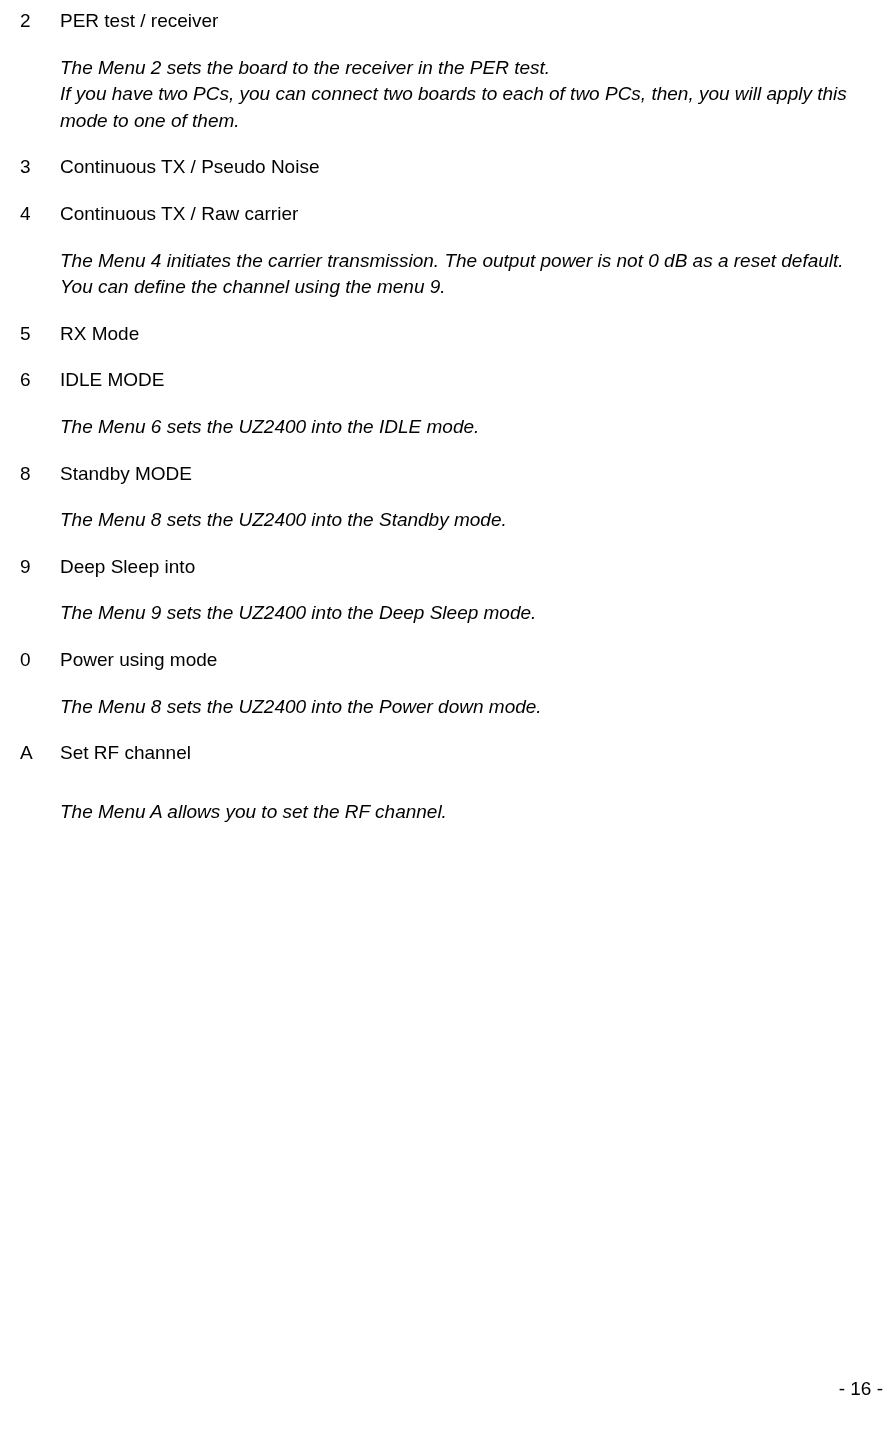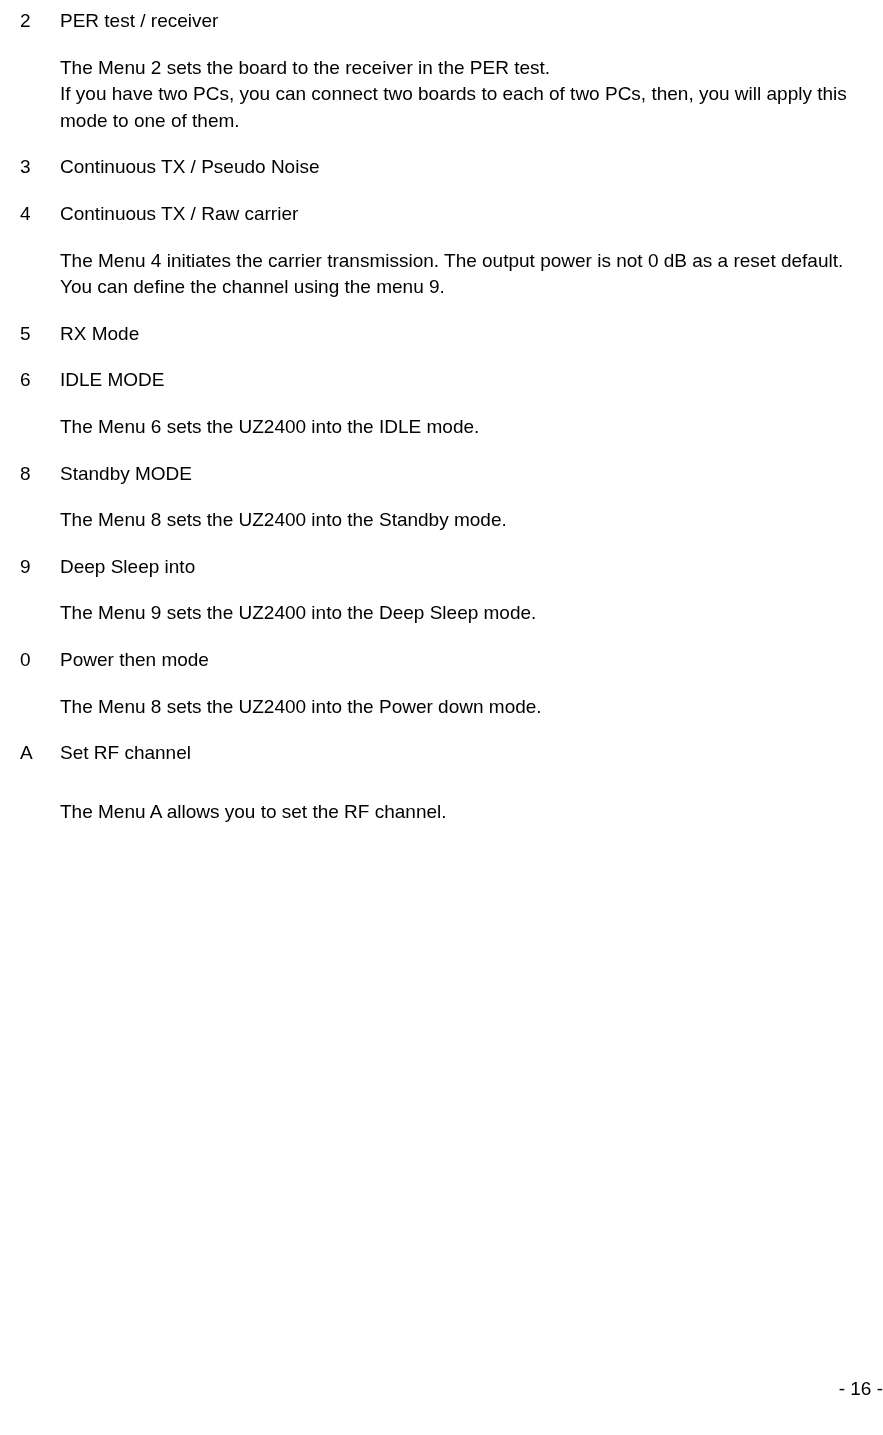--- a/index.html
+++ b/index.html
@@ -26,20 +26,21 @@
     .item-num {
       width: 40px;
       flex-shrink: 0;
     }
     .item-title {
       flex: 1;
     }
     .item-desc {
       margin-left: 40px;
       margin-bottom: 20px;
+      font-style: italic;
     }
     .extra-gap {
       margin-bottom: 40px;
     }
     .footer {
       position: absolute;
       bottom: 32px;
       left: 0;
       right: 0;
       text-align: right;
@@ -94,21 +95,21 @@
       <div class="item">
         <div class="item-header">
           <div class="item-num">9</div>
           <div class="item-title">Deep Sleep into</div>
         </div>
         <div class="item-desc" style="white-space: pre-line;">The Menu 9 sets the UZ2400 into the Deep Sleep mode.</div>
       </div>
       <div class="item">
         <div class="item-header">
           <div class="item-num">0</div>
-          <div class="item-title">Power then mode</div>
+          <div class="item-title">Power using mode</div>
         </div>
         <div class="item-desc" style="white-space: pre-line;">The Menu 8 sets the UZ2400 into the Power down mode.</div>
       </div>
       <div class="item">
         <div class="item-header">
           <div class="item-num">A</div>
           <div class="item-title">Set RF channel</div>
         </div>
         <div class="item-desc" style="white-space: pre-line; margin-top: 32px;">The Menu A allows you to set the RF channel.</div>
       </div>

